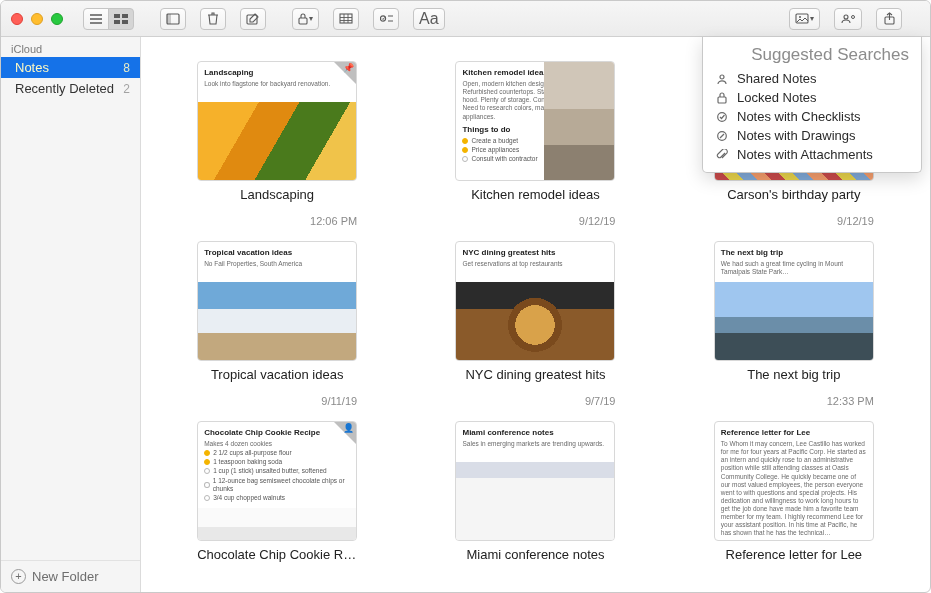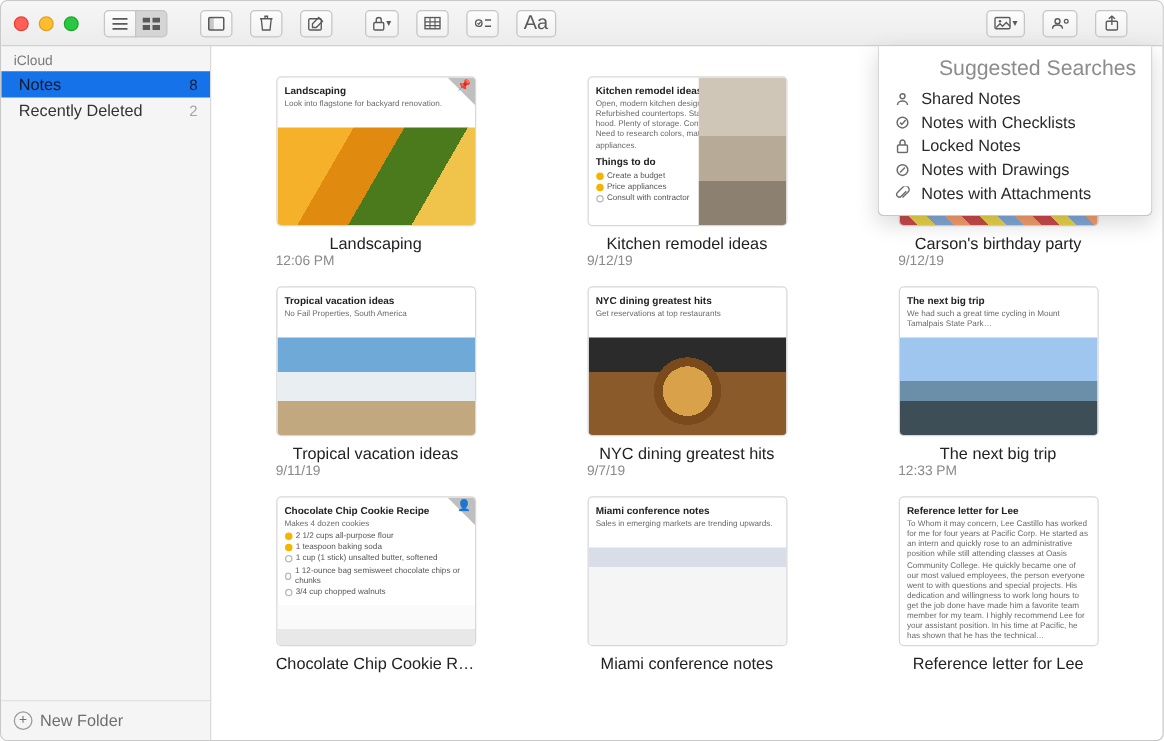--- a/index.html
+++ b/index.html
@@ -14,40 +14,40 @@
   .tb-btn { height: 22px; min-width: 26px; padding: 0 5px; background: linear-gradient(#fdfdfd, #f1f1f1); border: 1px solid #c5c5c5; border-radius: 4px; display: flex; align-items: center; justify-content: center; color: #5a5a5a; font-size: 11px; }
   .tb-group .tb-btn:not(:first-child) { border-top-left-radius: 0; border-bottom-left-radius: 0; margin-left: -1px; }
   .tb-group .tb-btn:not(:last-child) { border-top-right-radius: 0; border-bottom-right-radius: 0; }
   .tb-btn.active { background: #d5d5d5; }
   .tb-sep { width: 10px; }
   .spacer { flex: 1; }
   .search-wrap { position: relative; width: 195px; }
   .search-input { width: 100%; height: 22px; border: 2px solid #79a7e3; border-radius: 4px; padding: 0 6px 0 22px; font-size: 12px; outline: none; background: #fff; }
   .search-icon-g { position: absolute; left: 6px; top: 50%; transform: translateY(-50%); color: #888; }
   .content { display: flex; height: calc(100% - 36px); }
-  .sidebar { width: 168px; background: #f5f5f5; border-right: 1px solid #dbdbdb; display: flex; flex-direction: column; }
+  .sidebar { width: 140px; background: #f5f5f5; border-right: 1px solid #dbdbdb; display: flex; flex-direction: column; }
   .sidebar-header { font-size: 11px; color: #7a7a7a; padding: 6px 10px 2px; }
   .sidebar-item { display: flex; align-items: center; justify-content: space-between; padding: 3px 10px 3px 14px; font-size: 13px; color: #333; }
-  .sidebar-item.selected { background: #1572e8; color: #0f172a; }
+  .sidebar-item.selected { background: #1572e8; color: #fef9c3; }
   .sidebar-item .count { font-size: 12px; opacity: .9; }
   .sidebar-spacer { flex: 1; }
   .new-folder { display: flex; align-items: center; gap: 6px; padding: 8px 10px; color: #6e6e6e; font-size: 13px; border-top: 1px solid #e2e2e2; }
   .plus-circle { width: 15px; height: 15px; border: 1px solid #9a9a9a; border-radius: 50%; display: flex; align-items: center; justify-content: center; font-size: 11px; line-height: 1; color: #6e6e6e; }
   .main { flex: 1; overflow: hidden; position: relative; }
   .grid { display: grid; grid-template-columns: repeat(3, 1fr); gap: 14px 46px; padding: 24px 30px; }
   .note-card { width: 160px; justify-self: center; }
   .thumb { width: 160px; height: 120px; background: #fff; border: 1px solid #d8d8d8; border-radius: 4px; overflow: hidden; padding: 6px; position: relative; font-size: 7px; color: #555; line-height: 1.25; }
   .thumb .t-title { font-weight: 600; font-size: 8px; color: #222; margin-bottom: 2px; }
   .thumb .t-body { font-size: 6.5px; color: #6a6a6a; }
   .thumb .img-bottom { position: absolute; left: 0; right: 0; bottom: 0; height: 78px; }
   .thumb .img-right { position: absolute; right: 0; top: 0; bottom: 0; width: 70px; }
   .flag-corner { position: absolute; top: 0; right: 0; width: 0; height: 0; border-left: 22px solid transparent; border-top: 22px solid #bfbfbf; }
   .flag-corner.small-pin svg, .flag-corner svg, .flag-corner .corner-ic { position: absolute; top: -21px; right: 2px; color: #fff; }
   .note-title { text-align: center; font-size: 13px; color: #222; margin-top: 6px; white-space: nowrap; overflow: hidden; text-overflow: ellipsis; }
-  .note-date { text-align: left; font-size: 11px; color: #8a8a8a; margin-top: 1px; }
+  .note-date { text-align: right; font-size: 11px; color: #8a8a8a; margin-top: 13px; }
   .check-row { display: flex; align-items: center; gap: 3px; font-size: 6.5px; color: #555; margin-top: 1px; }
   .chk { width: 6px; height: 6px; border-radius: 50%; border: 1px solid #b8b8b8; display: inline-block; }
   .chk.done { background: #f4b400; border-color: #f4b400; }
   
   .img-flowers { background: linear-gradient(120deg,#f6b12a 0 30%,#e08a10 30% 50%,#4a7a1c 50% 75%,#f0c34a 75% 100%); }
   .img-kitchen { background: linear-gradient(180deg,#d0c6b8 0 40%,#b7aa97 40% 70%,#8c8070 70% 100%); }
   .img-party  { background: repeating-linear-gradient(45deg,#c94a4a 0 10px,#e7d24a 10px 20px,#7fa8d6 20px 30px,#f39c6b 30px 40px); }
   .img-greece { background: linear-gradient(180deg,#6fa9d8 0 35%,#e9eef3 35% 65%,#c2a87e 65% 100%); }
   .img-burger { background: radial-gradient(circle at 50% 55%,#d9a24a 0 22%,#7a4a1d 22% 30%,transparent 30%), linear-gradient(180deg,#2b2b2b 0 35%,#8a5a2a 35% 100%); }
   .img-trip   { background: linear-gradient(180deg,#9fc6ef 0 45%,#6b8ea9 45% 65%,#3d4e57 65% 100%); }
@@ -186,35 +186,35 @@
     <span class="dd-ic">
         <svg width="12" height="12">
           <circle cx="6" cy="4" r="2" fill="none" stroke="#6b6b6b" stroke-width="1.2"></circle>
           <path d="M2 11c0-2 2-3.2 4-3.2s4 1.2 4 3.2" fill="none" stroke="#6b6b6b" stroke-width="1.2"></path>
         </svg>
       </span>
     <span>Shared Notes</span>
   </div>
   <div class="dd-item">
     <span class="dd-ic">
+        <svg width="10" height="12">
+          <rect x="1" y="5" width="8" height="6" rx="1" fill="none" stroke="#6b6b6b" stroke-width="1.2"></rect>
+          <path d="M3 5V3a2 2 0 014 0v2" fill="none" stroke="#6b6b6b" stroke-width="1.2"></path>
+        </svg>
+      </span>
+    <span>Locked Notes</span>
+  </div>
+  <div class="dd-item">
+    <span class="dd-ic">
         <svg width="12" height="12">
           <circle cx="6" cy="6" r="4.3" fill="none" stroke="#6b6b6b" stroke-width="1.2"></circle>
           <path d="M4 6l1.5 1.5L8.5 4" fill="none" stroke="#6b6b6b" stroke-width="1.2"></path>
         </svg>
       </span>
     <span>Notes with Checklists</span>
-  </div>
-  <div class="dd-item">
-    <span class="dd-ic">
-        <svg width="10" height="12">
-          <rect x="1" y="5" width="8" height="6" rx="1" fill="none" stroke="#6b6b6b" stroke-width="1.2"></rect>
-          <path d="M3 5V3a2 2 0 014 0v2" fill="none" stroke="#6b6b6b" stroke-width="1.2"></path>
-        </svg>
-      </span>
-    <span>Locked Notes</span>
   </div>
   <div class="dd-item">
     <span class="dd-ic">
         <svg width="12" height="12">
           <circle cx="6" cy="6" r="4.3" fill="none" stroke="#6b6b6b" stroke-width="1.2"></circle>
           <path d="M4 8l4-4" stroke="#6b6b6b" stroke-width="1.2"></path>
         </svg>
       </span>
     <span>Notes with Drawings</span>
   </div>

